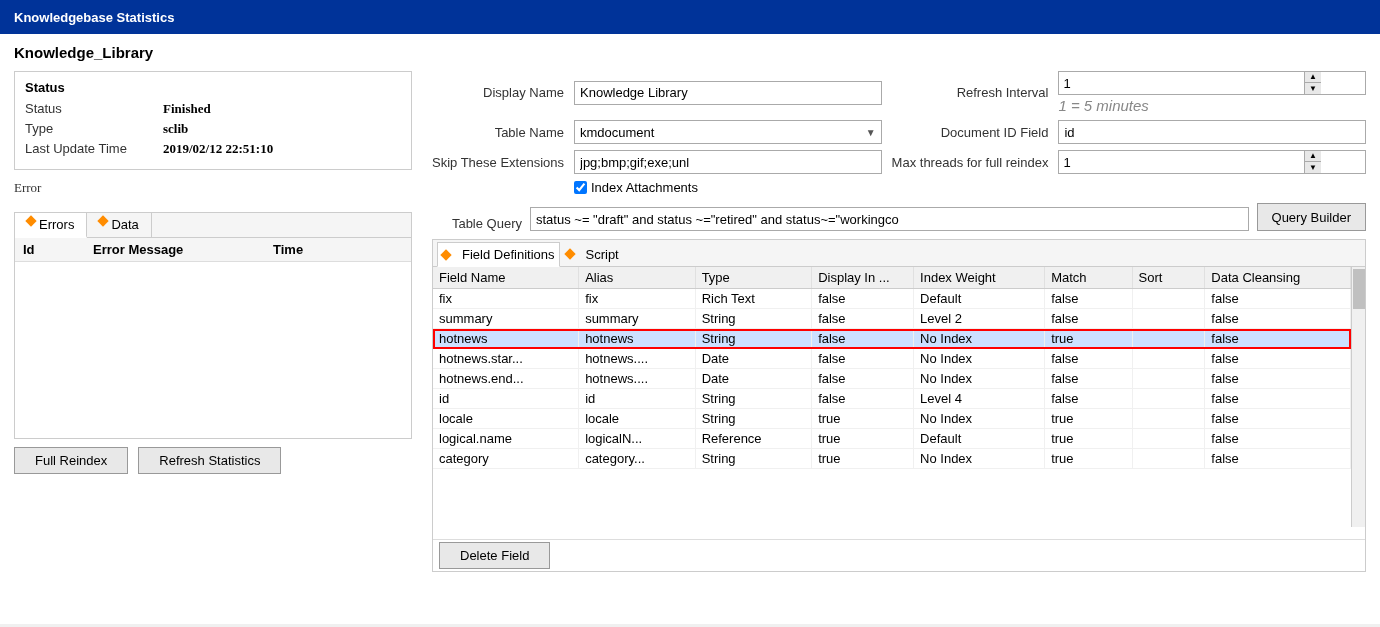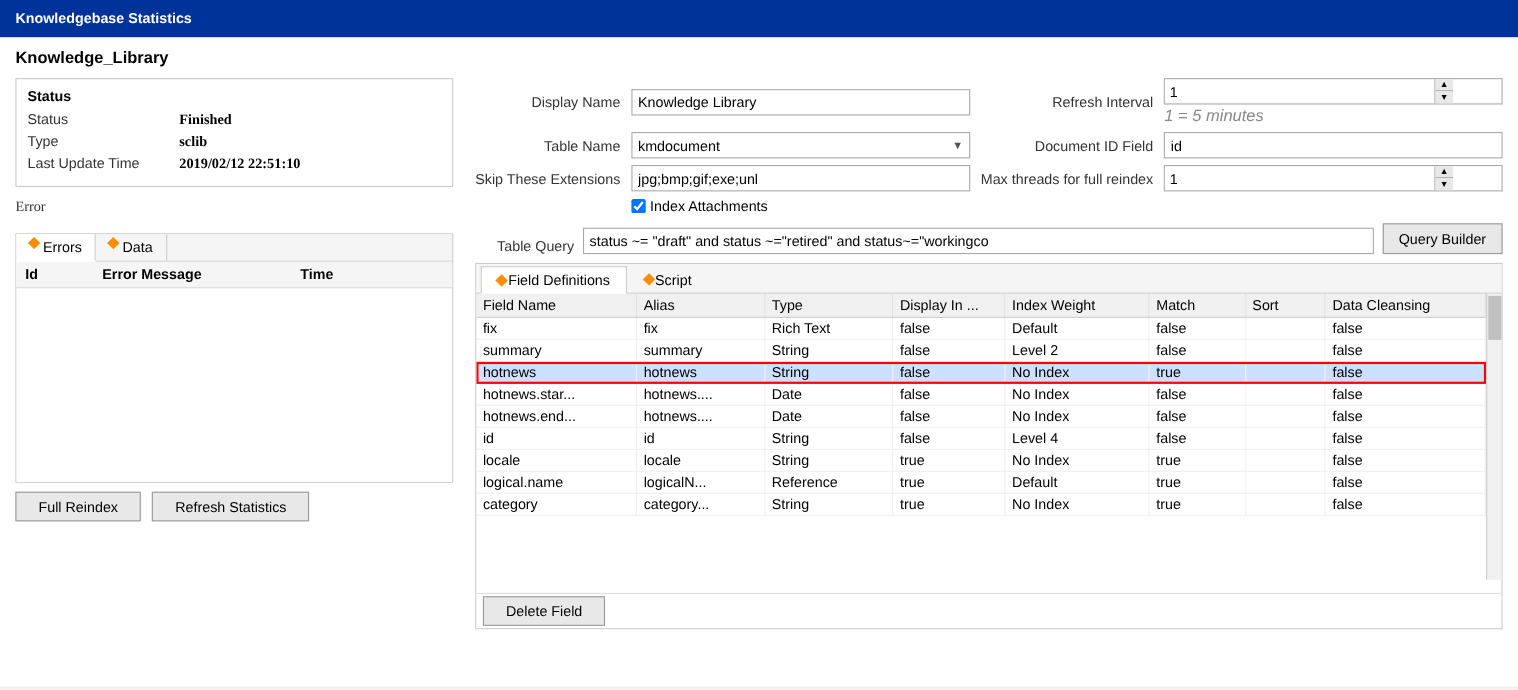--- a/index.html
+++ b/index.html
@@ -263,25 +263,25 @@
     }
 
     .fd-tab-header {
       display: flex;
       border-bottom: 1px solid #ccc;
       background: #f5f5f5;
       padding: 2px 4px 0;
     }
 
     .fd-tab-item {
-      padding: 4px 14px;
+      padding: 4px 4px;
       cursor: pointer;
       display: flex;
       align-items: center;
-      gap: 2px;
+      gap: 12px;
       margin-right: 2px;
     }
 
     .fd-tab-item.active {
       background: white;
       border: 1px solid #ccc;
       border-bottom: 1px solid white;
       margin-bottom: -1px;
     }
 

